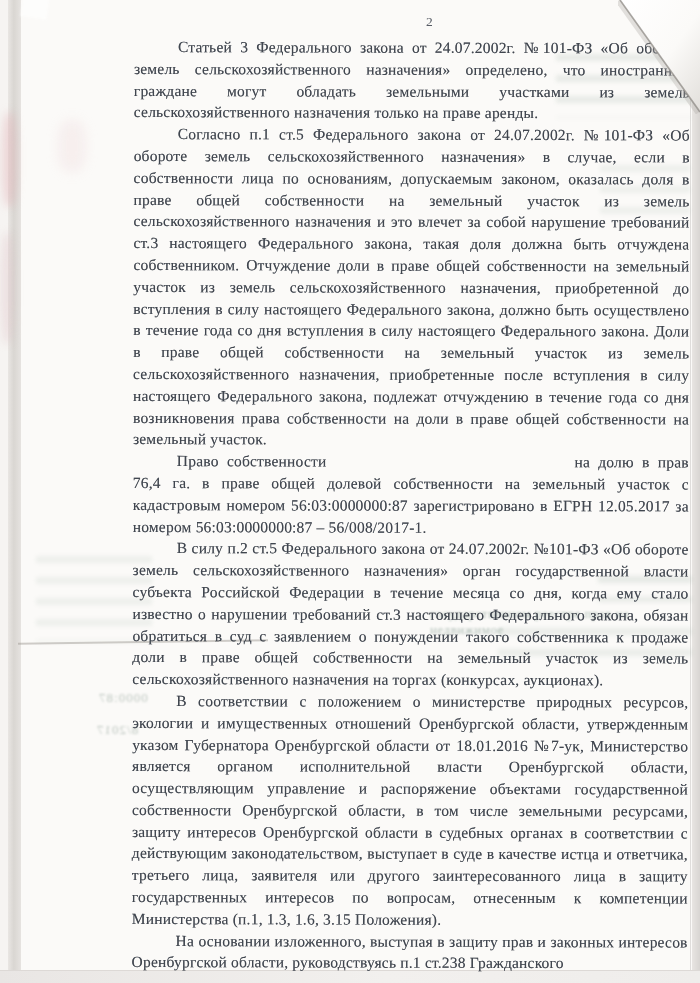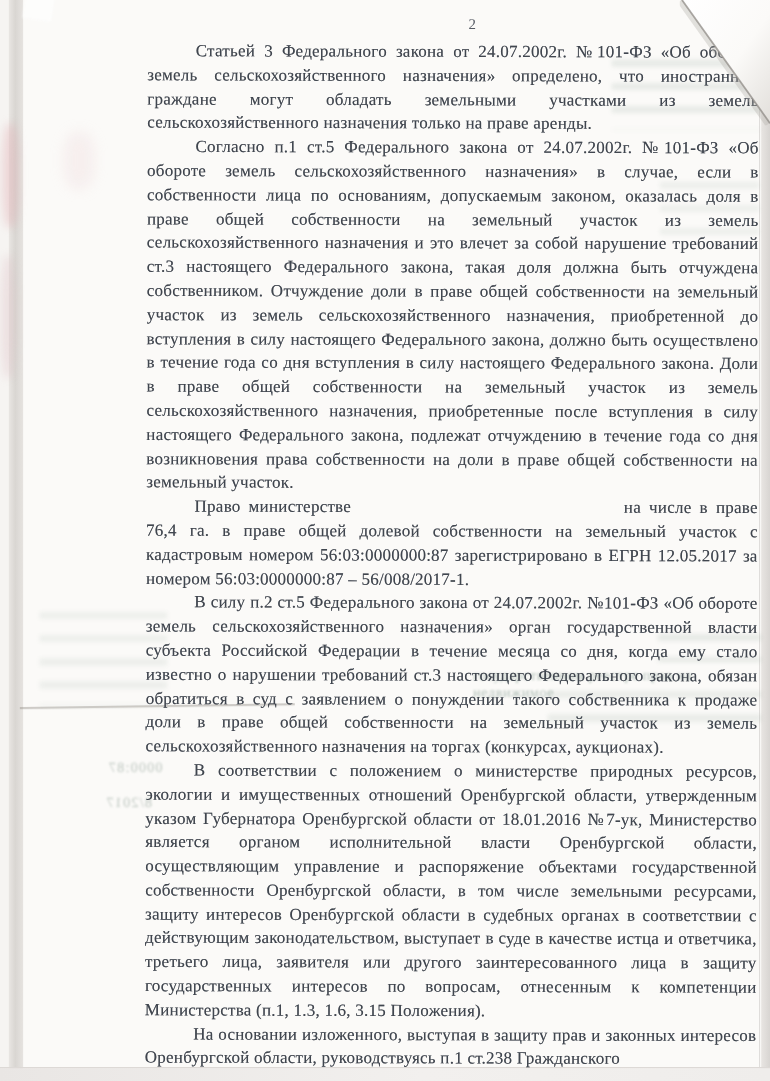--- a/index.html
+++ b/index.html
@@ -79,21 +79,21 @@
   <div class="mirror md1">0000:87</div>
   <div class="mirror md2">8/2017</div>
   <div class="crease"></div>
 
   <div class="pagenum">2</div>
 
   <div class="content">
     <p class="para">Статьей 3 Федерального закона от 24.07.2002г. №101-ФЗ «Об обороте земель сельскохозяйственного назначения» определено, что иностранные граждане могут обладать земельными участками из земель сельскохозяйственного назначения только на праве аренды.</p>
     <p class="para">Согласно п.1 ст.5 Федерального закона от 24.07.2002г. №101-ФЗ «Об обороте земель сельскохозяйственного назначения» в случае, если в собственности лица по основаниям, допускаемым законом, оказалась доля в праве общей собственности на земельный участок из земель сельскохозяйственного назначения и это влечет за собой нарушение требований ст.3 настоящего Федерального закона, такая доля должна быть отчуждена собственником. Отчуждение доли в праве общей собственности на земельный участок из земель сельскохозяйственного назначения, приобретенной до вступления в силу настоящего Федерального закона, должно быть осуществлено в течение года со дня вступления в силу настоящего Федерального закона. Доли в праве общей собственности на земельный участок из земель сельскохозяйственного назначения, приобретенные после вступления в силу настоящего Федерального закона, подлежат отчуждению в течение года со дня возникновения права собственности на доли в праве общей собственности на земельный участок.</p>
     <p class="para">
-      <span>Право министерстве</span><span class="gap"></span><span>на числе в праве</span>
+      <span>Право собственности</span><span class="gap"></span><span>на долю в прав</span>
       <span>76,4 га. в праве общей долевой собственности на земельный участок с кадастровым номером 56:03:0000000:87 зарегистрировано в ЕГРН 12.05.2017 за номером 56:03:0000000:87 – 56/008/2017-1.</span>
     </p>
     <p class="para">В силу п.2 ст.5 Федерального закона от 24.07.2002г. №101-ФЗ «Об обороте земель сельскохозяйственного назначения» орган государственной власти субъекта Российской Федерации в течение месяца со дня, когда ему стало известно о нарушении требований ст.3 настоящего Федерального закона, обязан обратиться в суд с заявлением о понуждении такого собственника к продаже доли в праве общей собственности на земельный участок из земель сельскохозяйственного назначения на торгах (конкурсах, аукционах).</p>
     <p class="para">В соответствии с положением о министерстве природных ресурсов, экологии и имущественных отношений Оренбургской области, утвержденным указом Губернатора Оренбургской области от 18.01.2016 №7-ук, Министерство является органом исполнительной власти Оренбургской области, осуществляющим управление и распоряжение объектами государственной собственности Оренбургской области, в том числе земельными ресурсами, защиту интересов Оренбургской области в судебных органах в соответствии с действующим законодательством, выступает в суде в качестве истца и ответчика, третьего лица, заявителя или другого заинтересованного лица в защиту государственных интересов по вопросам, отнесенным к компетенции Министерства (п.1, 1.3, 1.6, 3.15 Положения).</p>
     <p class="para">На основании изложенного, выступая в защиту прав и законных интересов Оренбургской области, руководствуясь п.1 ст.238 Гражданского</p>
   </div>
 
   <div class="fold">
     <svg width="82" height="114" viewBox="0 0 82 114">
       <defs>

